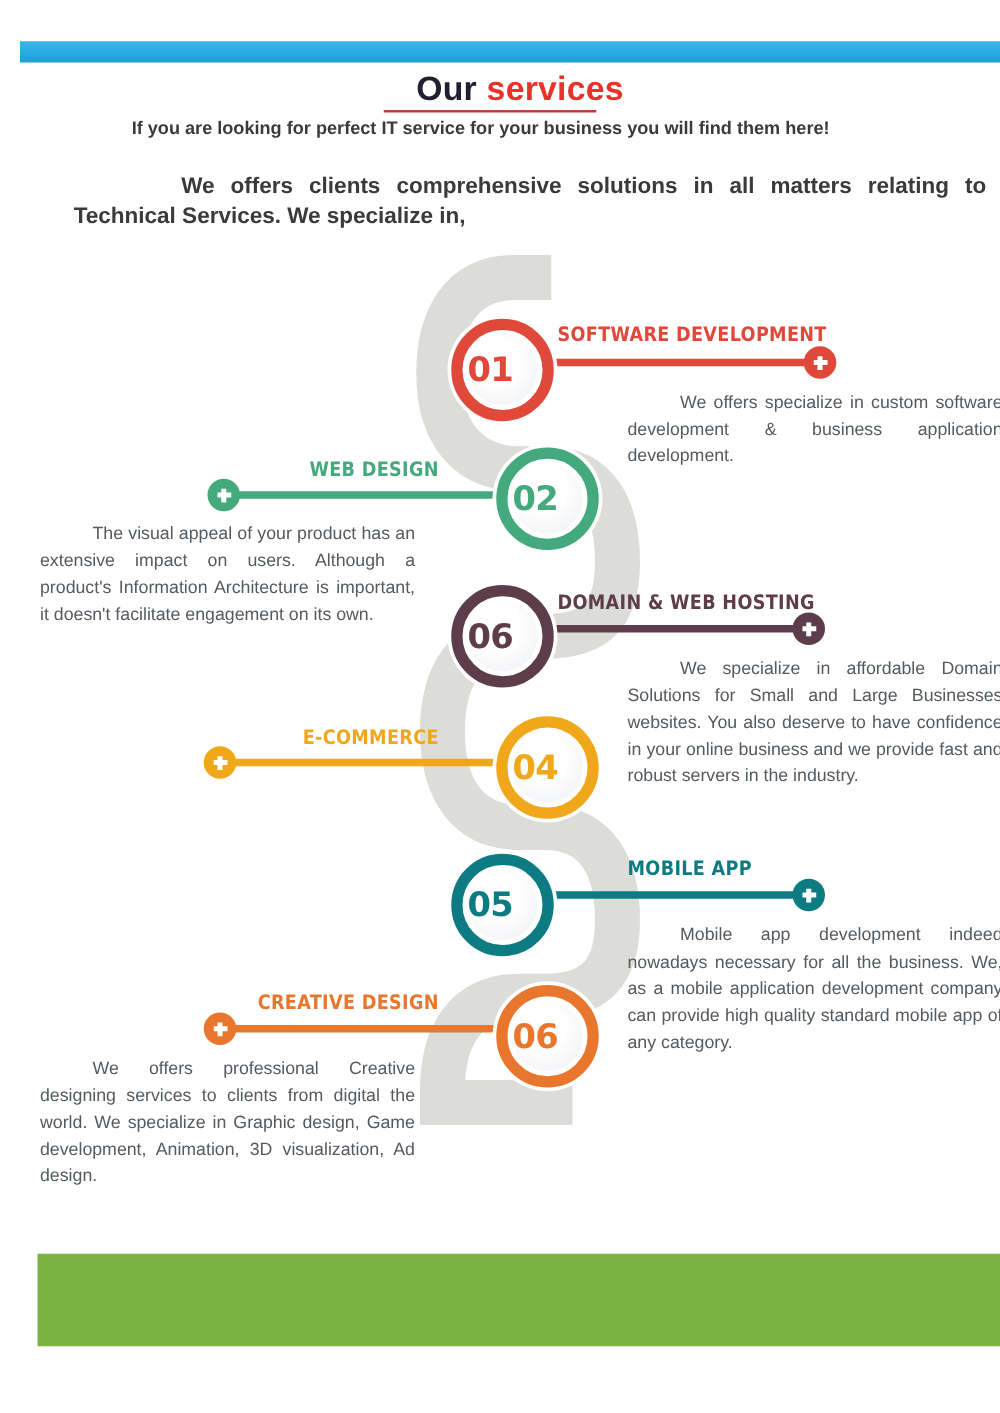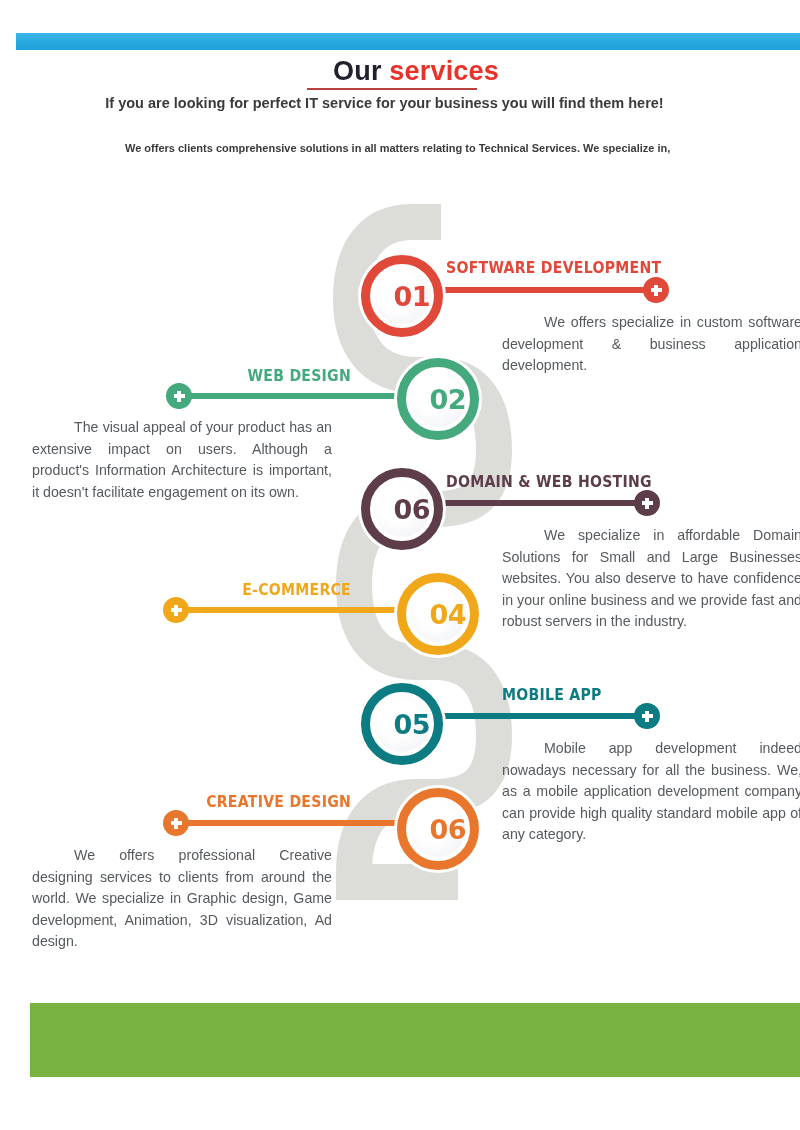--- a/index.html
+++ b/index.html
@@ -49,23 +49,23 @@
     left: 0; top: 95px;
     width: 737px;
     text-align: center;
     font-size: 14.5px;
     font-weight: bold;
     color: #3a3a3a;
     white-space: nowrap;
   }
   .intro {
     position: absolute;
-    left: 23px; top: 136px;
+    left: 43px; top: 136px;
     width: 730px;
-    font-size: 11px;
+    font-size: 18px;
     font-weight: bold;
     color: #3a3a3a;
     line-height: 24px;
     text-align: justify;
     text-indent: 86px;
   }
 
   
   .ribbon-layer {
     position: absolute;
@@ -94,21 +94,21 @@
     box-sizing: border-box;
     border: 9px solid currentColor;
   }
   .node .inner {
     position: relative;
     width: 56px; height: 56px;
     border-radius: 50%;
     background: radial-gradient(circle at 42% 38%, #ffffff 40%, #eceef2 100%);
     display: flex;
     align-items: center;
-    justify-content: flex-end;
+    justify-content: flex-start;
     z-index: 2;
   }
   .node .num {
     font-family: "DejaVu Sans", sans-serif;
     font-size: 27px;
     font-weight: bold;
     letter-spacing: -0.5px;
     color: currentColor;
     line-height: 1;
   }
@@ -306,17 +306,17 @@
       <span class="num">06</span>
     </span>
   </div>
   <div class="svc-title ttl-left" style="left:160px; top:792px; width:175px; color:#e8762c;">CREATIVE DESIGN</div>
   <div class="connector" style="left:160px; top:820px; width:225px; color:#e8762c;">
     <span class="bar"></span>
     <span class="endcap left">
       <span class="plus"></span>
     </span>
   </div>
-  <div class="svc-body" style="left:16px; top:845px; width:300px;">We offers professional Creative designing services to clients from around the world. We specialize in Graphic design, Game development, Animation, 3D visualization, Ad design.</div>
+  <div class="svc-body" style="left:16px; top:845px; width:300px;">We offers professional Creative designing services to clients from digital the world. We specialize in Graphic design, Game development, Animation, 3D visualization, Ad design.</div>
 
   <div class="footer-band"></div>
 
 </div>
 
 </body></html>

